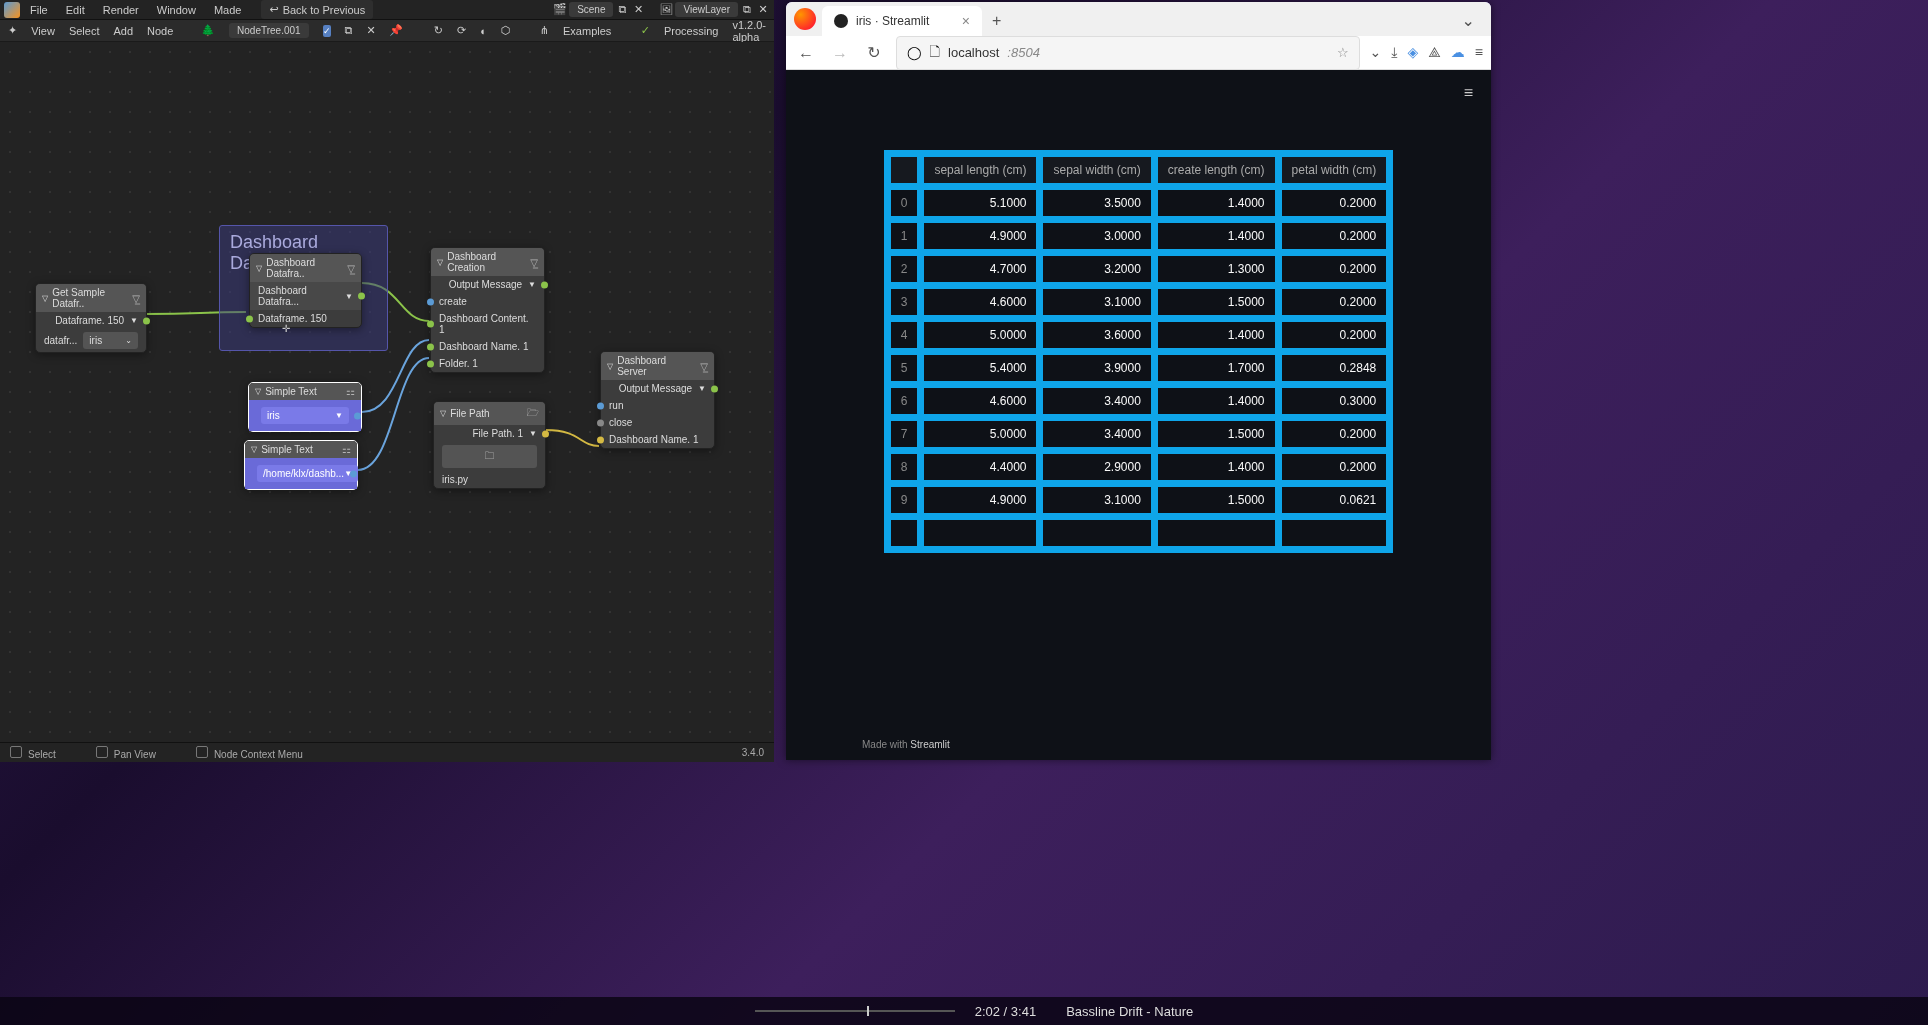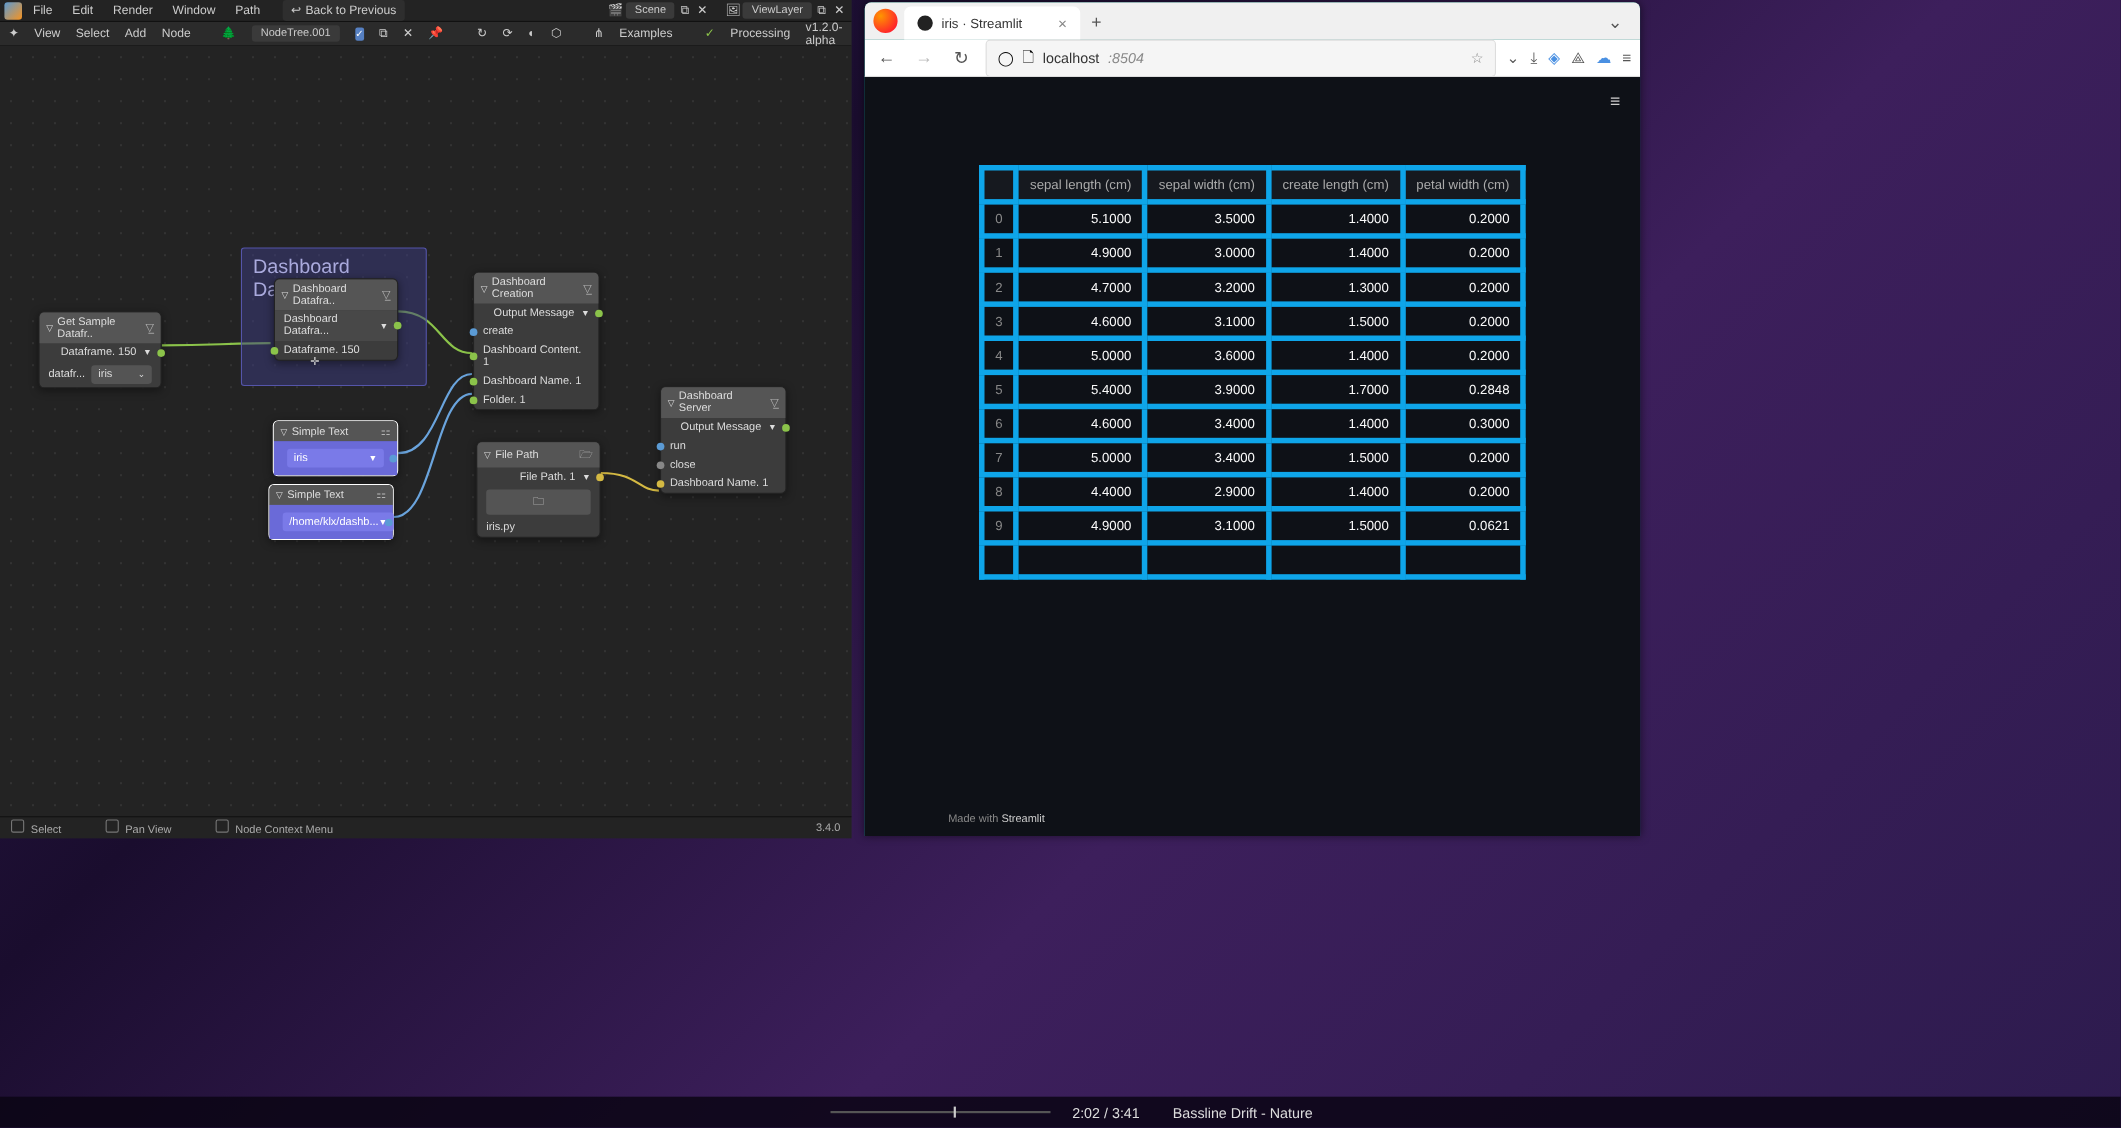--- a/index.html
+++ b/index.html
@@ -43,41 +43,41 @@
 
 .frame { position: absolute; background: rgba(60,60,130,0.5); border: 1px solid #5555aa; border-radius: 3px; }
 .frame-title { color: #aaaadd; font-size: 18px; padding: 6px 10px; }
 
 svg.wires { position: absolute; inset: 0; width: 100%; height: 100%; pointer-events: none; }
 
 .blender-status { position: absolute; bottom: 0; left: 0; right: 0; height: 20px; background: #232323; border-top: 1px solid #111; display: flex; align-items: center; padding: 0 10px; gap: 40px; font-size: 10px; color: #aaa; }
 .status-icon { width: 12px; height: 12px; border: 1px solid #777; border-radius: 2px; margin-right: 6px; display: inline-block; }
 
 
-.browser { position: absolute; left: 786px; top: 2px; width: 705px; height: 758px; background: #0f766e; z-index: 2; border-radius: 6px 6px 0 0; overflow: hidden; box-shadow: 0 0 8px rgba(0,0,0,0.5); }
+.browser { position: absolute; left: 786px; top: 2px; width: 705px; height: 758px; background: #c4b5fd; z-index: 2; border-radius: 6px 6px 0 0; overflow: hidden; box-shadow: 0 0 8px rgba(0,0,0,0.5); }
 .browser-tabs { height: 34px; background: #f0f0f0; display: flex; align-items: flex-end; padding: 0 6px; }
 .ff-logo { width: 22px; height: 22px; margin: 0 6px 6px 2px; background: radial-gradient(circle at 30% 30%, #ff9500, #ff0039); border-radius: 50%; }
 .tab { background: #fff; border-radius: 6px 6px 0 0; padding: 7px 12px; display: flex; align-items: center; gap: 8px; font-size: 12px; color: #333; width: 160px; }
 .tab-icon { width: 14px; height: 14px; background: #222; border-radius: 50%; }
 .tab-close { margin-left: auto; color: #888; cursor: pointer; font-size: 14px; }
 .new-tab { padding: 6px 10px; font-size: 16px; color: #555; cursor: pointer; }
 .tab-chev { margin-left: auto; padding: 6px 10px; color: #555; }
 .browser-toolbar { height: 34px; background: #fff; border-bottom: 1px solid #ddd; display: flex; align-items: center; padding: 0 8px; gap: 10px; }
 .nav-btn { width: 24px; height: 24px; display: flex; align-items: center; justify-content: center; color: #555; cursor: pointer; font-size: 16px; }
 .nav-btn.disabled { color: #bbb; }
 .urlbar { flex: 1; background: #f5f5f5; border: 1px solid #ddd; border-radius: 4px; padding: 5px 10px; display: flex; align-items: center; gap: 8px; font-size: 13px; }
 .urlbar .host { color: #333; }
 .urlbar .port { color: #888; font-style: italic; }
 .urlbar .star { margin-left: auto; color: #888; }
 .tb-icons { display: flex; gap: 10px; color: #555; font-size: 14px; }
 
 .browser-content { height: calc(100% - 68px); background: #0e1117; color: #fafafa; position: relative; overflow: auto; }
 .streamlit-menu { position: absolute; top: 14px; right: 18px; color: #ccc; font-size: 16px; cursor: pointer; }
 .data-table { margin: 80px auto 0; border-collapse: collapse; font-size: 12px; }
-.data-table th, .data-table td { border: 5px solid #0ea5e9; padding: 6px 10px; text-align: right; }
+.data-table th, .data-table td { border: 7px solid #0ea5e9; padding: 6px 10px; text-align: right; }
 .data-table th { color: #aaa; font-weight: normal; background: #16191f; }
 .data-table td.idx { color: #888; text-align: center; width: 30px; }
 .data-table th.idx { background: #16191f; }
 .made-with { position: absolute; bottom: 10px; left: 76px; font-size: 10px; color: #888; }
 .made-with .sl { color: #ccc; }
 
 
 .taskbar { position: absolute; bottom: 0; left: 0; right: 0; height: 28px; background: rgba(10,5,20,0.85); color: #ddd; display: flex; align-items: center; padding: 0 20px; font-family: monospace; font-size: 13px; z-index: 3; }
 .progress-track { width: 200px; height: 2px; background: #555; margin: 0 20px; position: relative; }
 .progress-track .knob { position: absolute; left: 56%; top: -4px; width: 2px; height: 10px; background: #ccc; }
@@ -87,21 +87,21 @@
 
 <div class="bg"></div>
 
 <div class="blender">
   <div class="blender-topbar">
     <div class="tb-logo"></div>
     <div class="tb-menu">File</div>
     <div class="tb-menu">Edit</div>
     <div class="tb-menu">Render</div>
     <div class="tb-menu">Window</div>
-    <div class="tb-menu">Path</div>
+    <div class="tb-menu">Made</div>
     <div class="tb-btn">
       <span>↩</span>
       <span>Back to Previous</span>
     </div>
     <div class="tb-spacer"></div>
     <span class="tb-icon">🎬</span>
     <div class="tb-field">Scene</div>
     <span class="tb-icon">⧉</span>
     <span class="tb-icon">✕</span>
     <span style="width:10px"></span>

